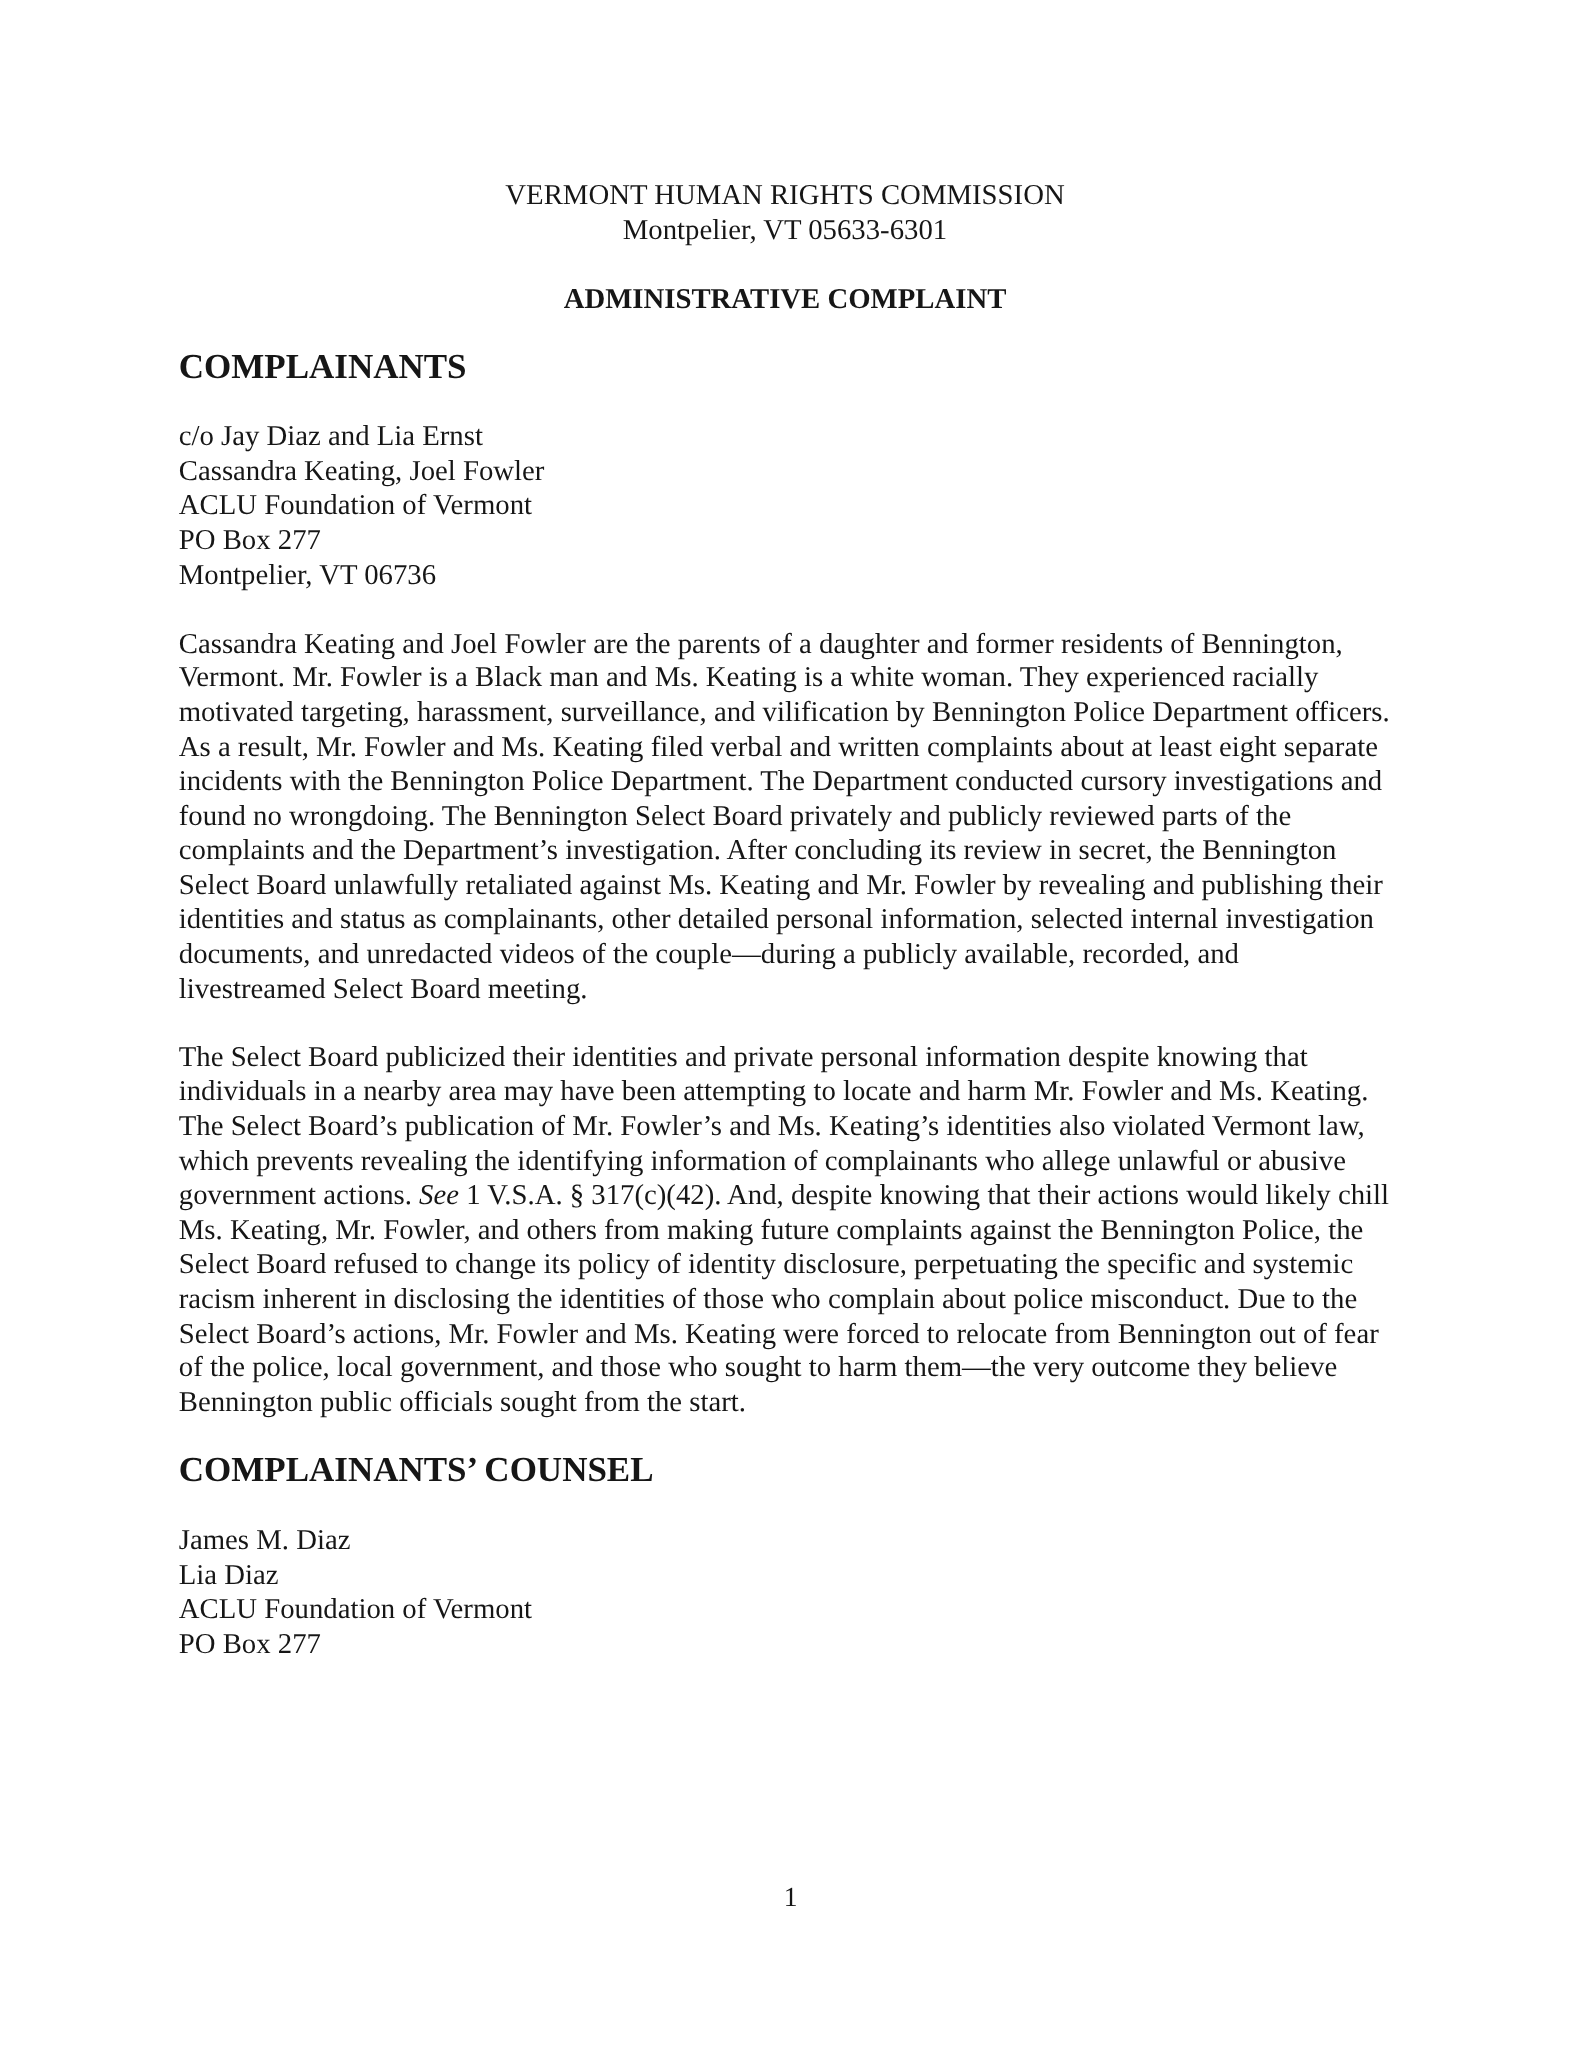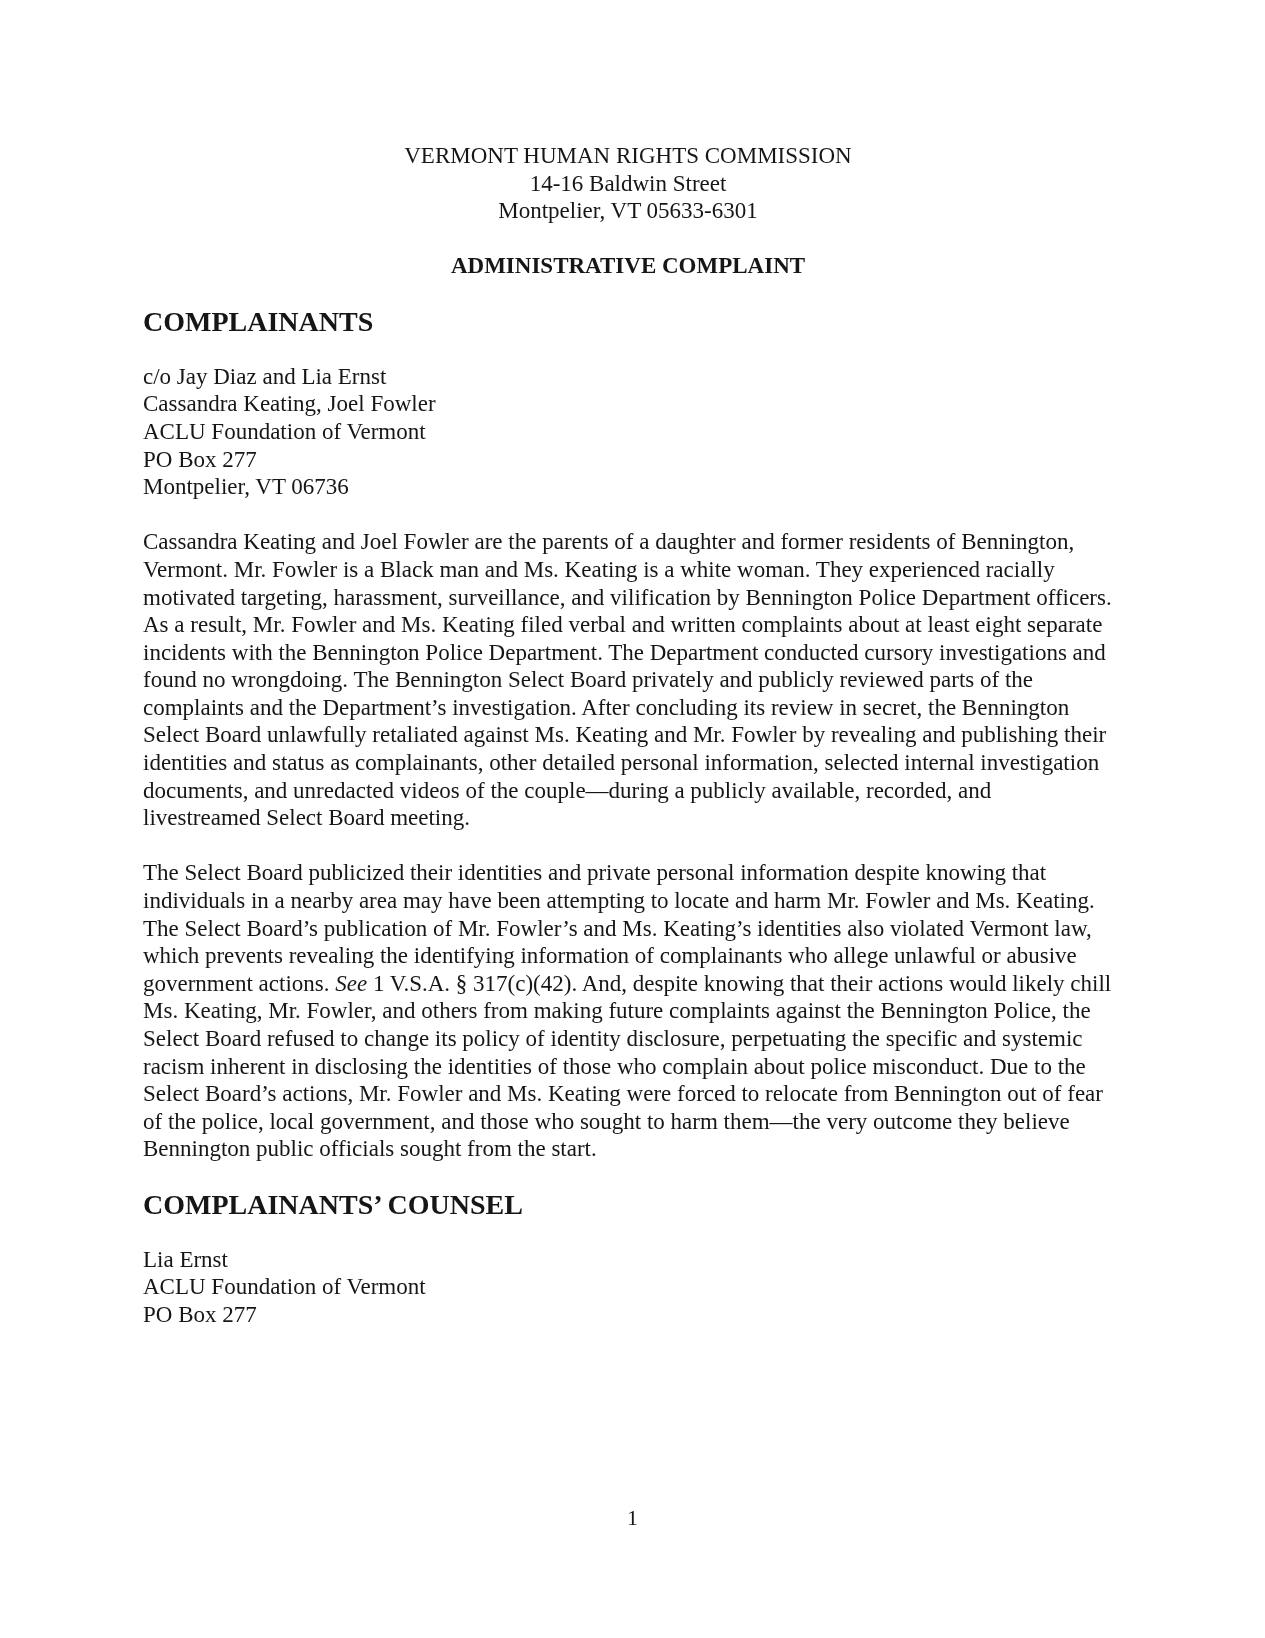--- a/index.html
+++ b/index.html
@@ -61,21 +61,20 @@
     font-size: 22px;
   }
 </style>
 </head>
 <body>
 
 <div class="page">
 
   <div class="doc-header">
     <div>VERMONT HUMAN RIGHTS COMMISSION</div>
-    <div>14-16 Baldwin Street</div>
     <div>Montpelier, VT 05633-6301</div>
   </div>
 
   <div class="doc-title">
     <span class="u">ADMINISTRATIVE COMPLAINT</span>
   </div>
 
   <h2 class="section-heading">
     <span class="u">COMPLAINANTS</span>
   </h2>
@@ -90,20 +89,21 @@
 
   <p class="body-para">Cassandra Keating and Joel Fowler are the parents of a daughter and former residents of Bennington, Vermont. Mr. Fowler is a Black man and Ms. Keating is a white woman. They experienced racially motivated targeting, harassment, surveillance, and vilification by Bennington Police Department officers. As a result, Mr. Fowler and Ms. Keating filed verbal and written complaints about at least eight separate incidents with the Bennington Police Department. The Department conducted cursory investigations and found no wrongdoing. The Bennington Select Board privately and publicly reviewed parts of the complaints and the Department’s investigation. After concluding its review in secret, the Bennington Select Board unlawfully retaliated against Ms. Keating and Mr. Fowler by revealing and publishing their identities and status as complainants, other detailed personal information, selected internal investigation documents, and unredacted videos of the couple—during a publicly available, recorded, and livestreamed Select Board meeting.</p>
 
   <p class="body-para"><span>The Select Board publicized their identities and private personal information despite knowing that individuals in a nearby area may have been attempting to locate and harm Mr. Fowler and Ms. Keating. The Select Board’s publication of Mr. Fowler’s and Ms. Keating’s identities also violated Vermont law, which prevents revealing the identifying information of complainants who allege unlawful or abusive government actions. </span><span class="cite-italic">See</span><span> 1 V.S.A. § 317(c)(42). And, despite knowing that their actions would likely chill Ms. Keating, Mr. Fowler, and others from making future complaints against the Bennington Police, the Select Board refused to change its policy of identity disclosure, perpetuating the specific and systemic racism inherent in disclosing the identities of those who complain about police misconduct. Due to the Select Board’s actions, Mr. Fowler and Ms. Keating were forced to relocate from Bennington out of fear of the police, local government, and those who sought to harm them—the very outcome they believe Bennington public officials sought from the start.</span></p>
 
   <h2 class="section-heading">
     <span class="u">COMPLAINANTS’ COUNSEL</span>
   </h2>
 
   <div class="addr-block">
-    <div>Lia Ernst</div>
+    <div>James M. Diaz</div>
+    <div>Lia Diaz</div>
     <div>ACLU Foundation of Vermont</div>
     <div>PO Box 277</div>
   </div>
 
   <div class="page-number">1</div>
 
 </div>
 
 </body></html>

